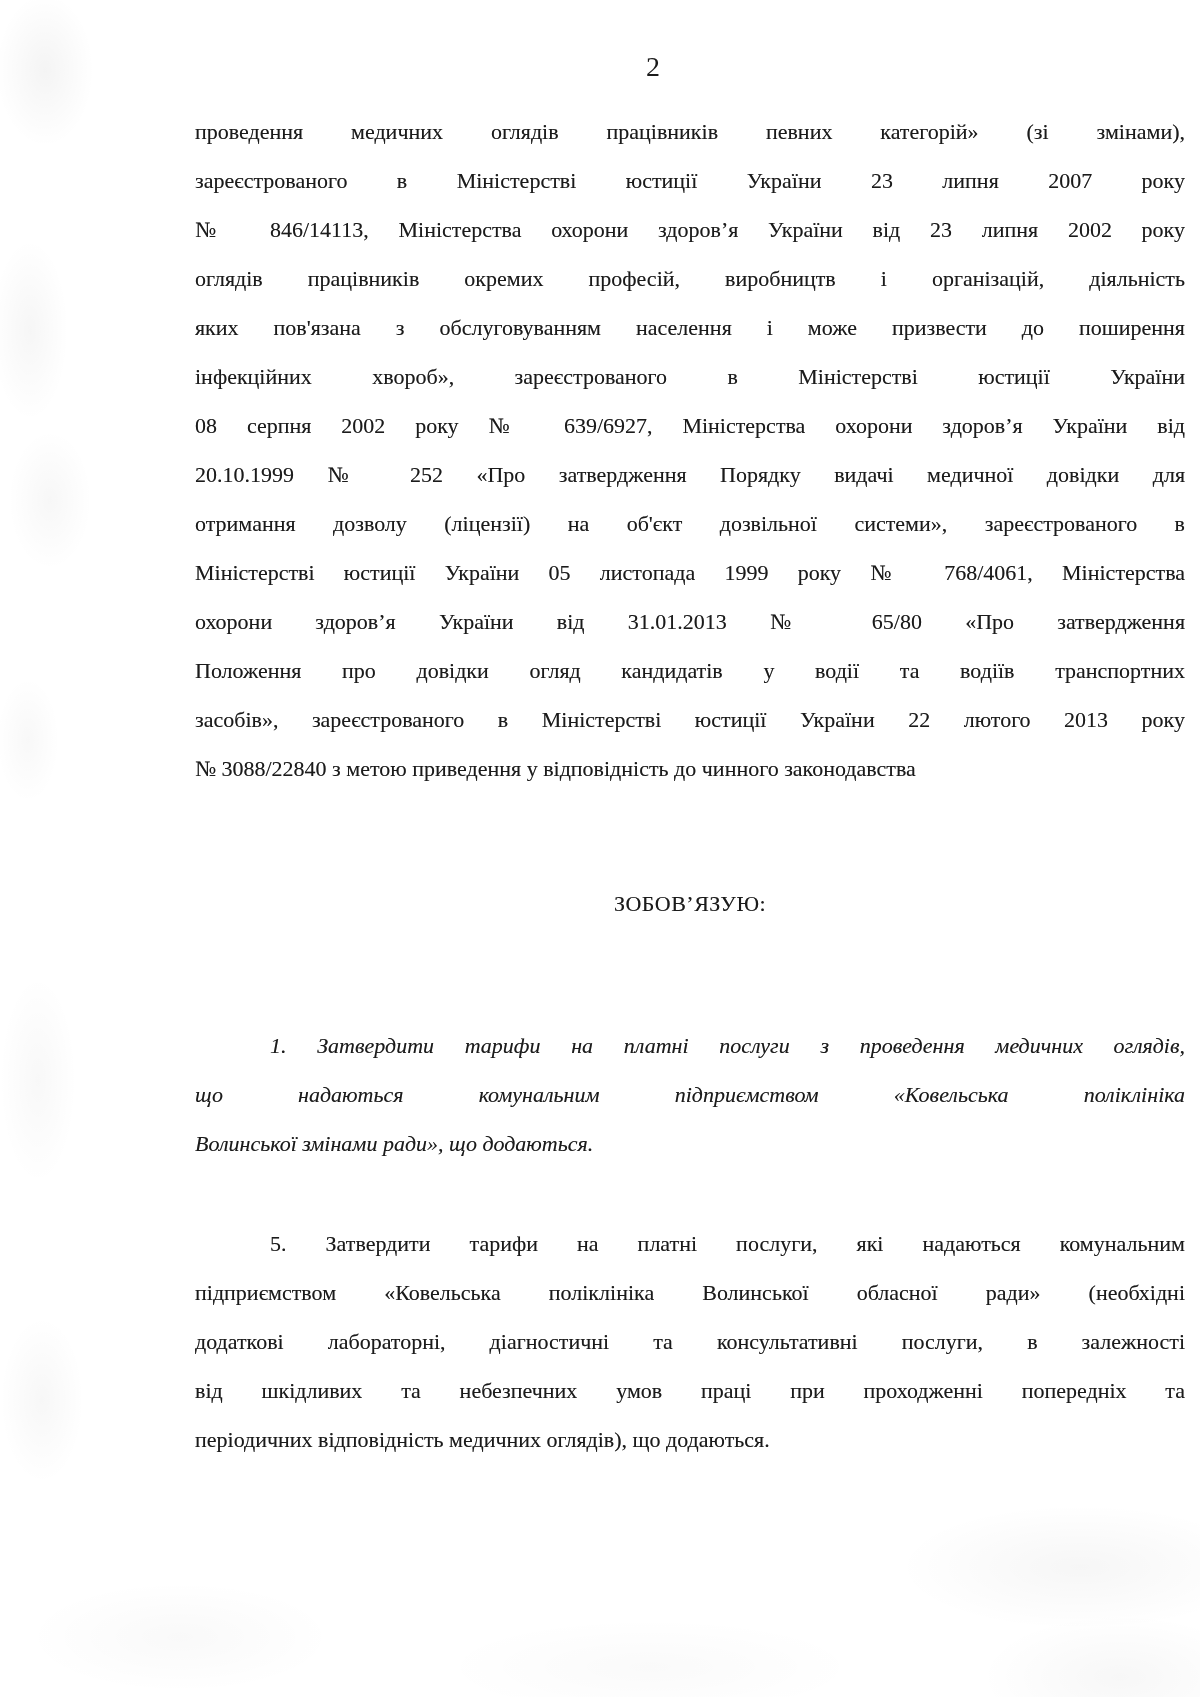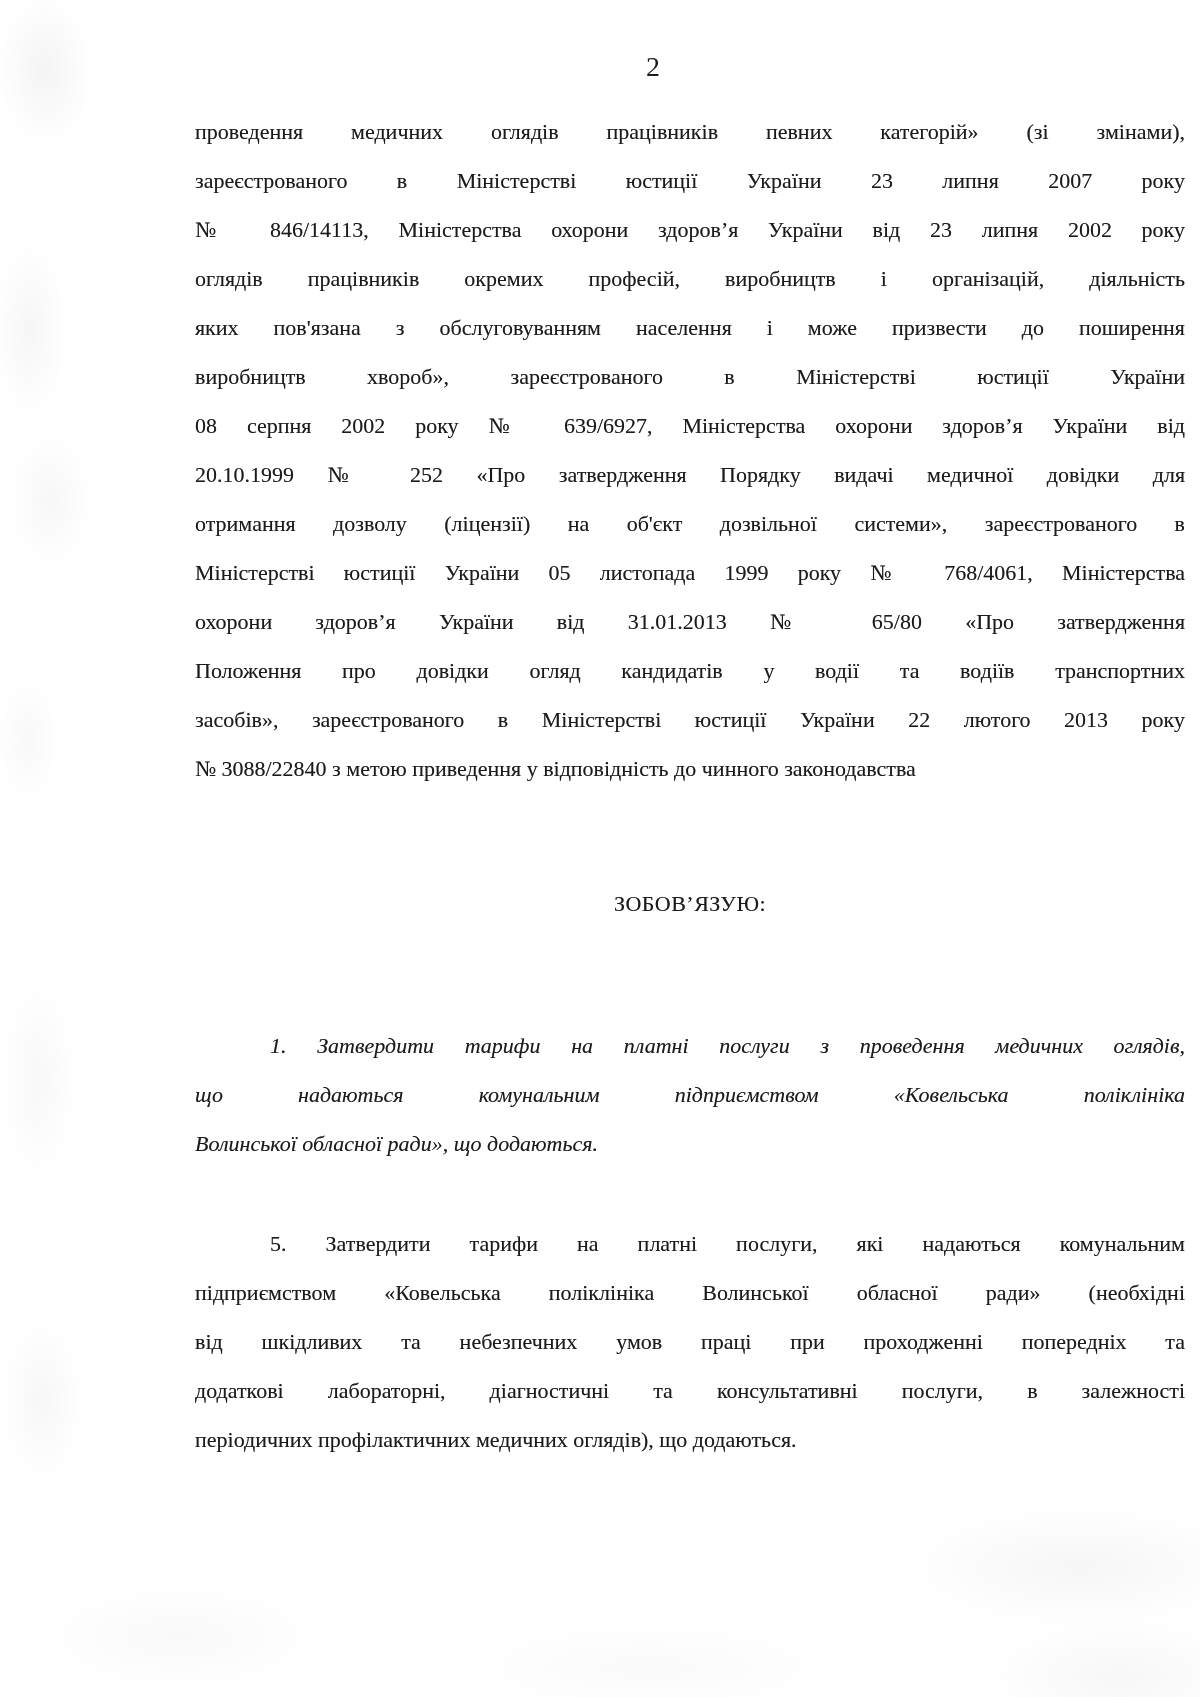--- a/index.html
+++ b/index.html
@@ -88,42 +88,42 @@
   <div class="noise-bottom"></div>
 
   <div class="page-number">2</div>
 
   <div class="text-block block-continued">
     <div class="ln">проведення медичних оглядів працівників певних категорій» (зі змінами),</div>
     <div class="ln">зареєстрованого в Міністерстві юстиції України 23 липня 2007 року</div>
     <div class="ln">№ 846/14113, Міністерства охорони здоров’я України від 23 липня 2002 року</div>
     <div class="ln">оглядів працівників окремих професій, виробництв і організацій, діяльність</div>
     <div class="ln">яких пов'язана з обслуговуванням населення і може призвести до поширення</div>
-    <div class="ln">виробництв хвороб», зареєстрованого в Міністерстві юстиції України</div>
+    <div class="ln">інфекційних хвороб», зареєстрованого в Міністерстві юстиції України</div>
     <div class="ln">08 серпня 2002 року № 639/6927,  Міністерства охорони здоров’я України від</div>
     <div class="ln">20.10.1999 № 252 «Про затвердження Порядку видачі медичної довідки для</div>
     <div class="ln">отримання дозволу (ліцензії) на об'єкт дозвільної системи», зареєстрованого в</div>
     <div class="ln">Міністерстві юстиції України 05 листопада 1999 року № 768/4061, Міністерства</div>
     <div class="ln">охорони здоров’я України від 31.01.2013 № 65/80 «Про затвердження</div>
     <div class="ln">Положення про довідки огляд кандидатів у водії та водіїв транспортних</div>
     <div class="ln">засобів», зареєстрованого в Міністерстві юстиції України 22 лютого 2013 року</div>
     <div class="ln last">№ 3088/22840 з метою приведення у відповідність до чинного законодавства</div>
   </div>
 
   <div class="text-block block-heading">
     <div class="heading-line">ЗОБОВ’ЯЗУЮ:</div>
   </div>
 
   <div class="text-block block-para1">
     <div class="ln first">1. Затвердити тарифи на платні послуги з проведення медичних оглядів,</div>
     <div class="ln">що надаються комунальним підприємством «Ковельська поліклініка</div>
-    <div class="ln last">Волинської обласної ради», що додаються.</div>
+    <div class="ln last">Волинської змінами ради», що додаються.</div>
   </div>
 
   <div class="text-block block-para2">
     <div class="ln first">5. Затвердити тарифи на платні послуги, які надаються комунальним</div>
     <div class="ln">підприємством «Ковельська поліклініка Волинської обласної ради» (необхідні</div>
+    <div class="ln">додаткові лабораторні, діагностичні та консультативні послуги, в залежності</div>
     <div class="ln">від шкідливих та небезпечних умов праці при проходженні попередніх та</div>
-    <div class="ln">додаткові лабораторні, діагностичні та консультативні послуги, в залежності</div>
-    <div class="ln last">періодичних профілактичних медичних оглядів), що додаються.</div>
+    <div class="ln last">періодичних відповідність медичних оглядів), що додаються.</div>
   </div>
 
 </div>
 
 </body></html>

